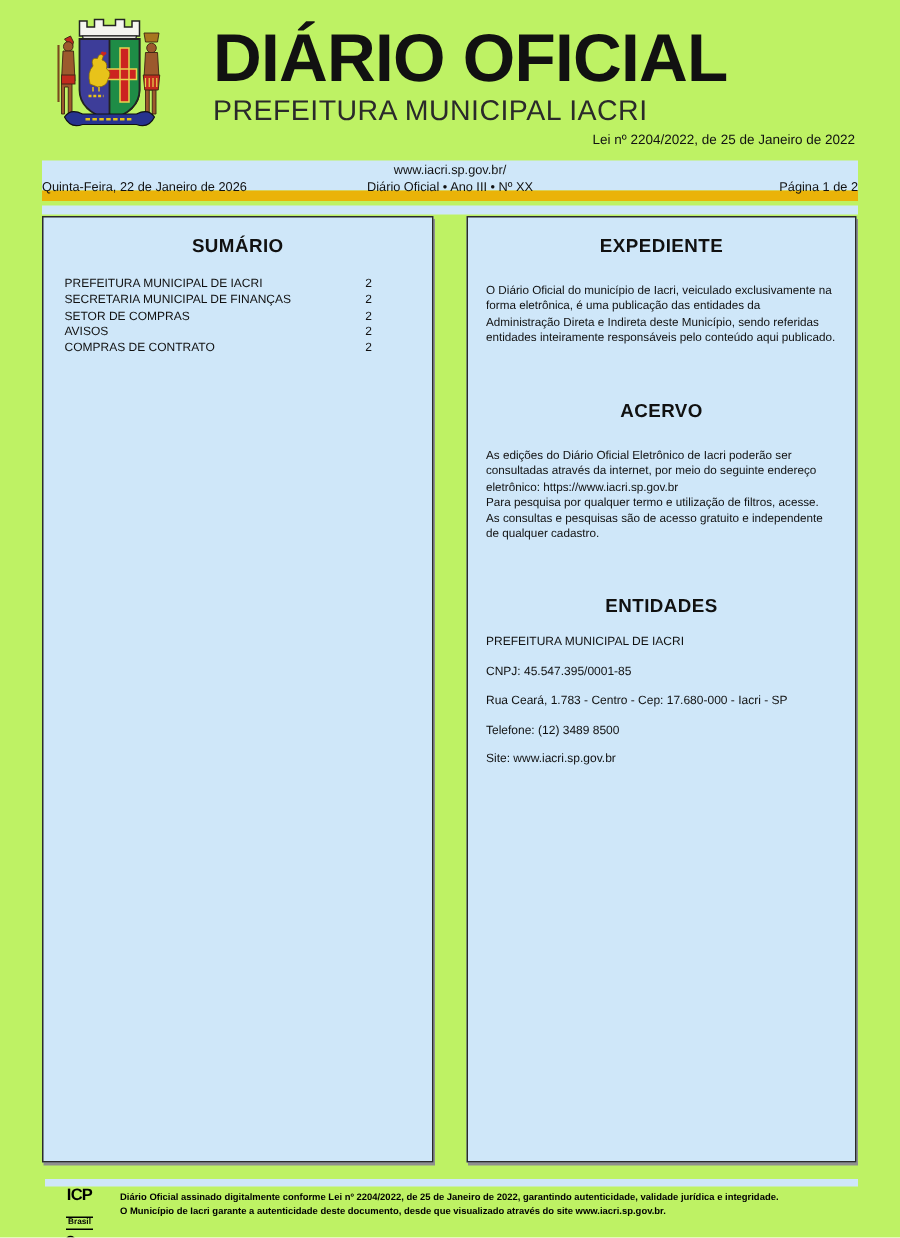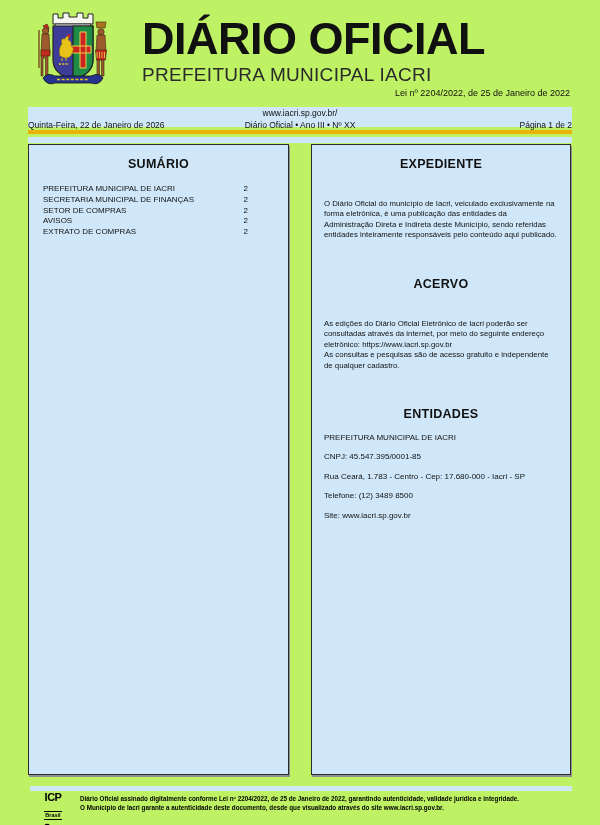--- a/index.html
+++ b/index.html
@@ -12,40 +12,40 @@
   .title-block { position:absolute; left:142px; top:18px; }
   .main-title { font-size:45px; font-weight:bold; letter-spacing:-0.5px; line-height:0.95; color:#111; }
   .sub-title { font-size:19px; font-weight:normal; letter-spacing:0.3px; color:#2a2a2a; margin-top:3px; }
   .law-line { position:absolute; right:30px; top:88px; font-size:9px; color:#111; }
 
   
   .url-bar { position:absolute; left:28px; width:544px; top:107px; height:20px;
              background:#cfe7f9; text-align:center; font-size:8.5px; line-height:13px; color:#111; }
   .date-row { position:absolute; left:28px; width:544px; top:120px; height:14px;
               display:flex; align-items:center; font-size:8.5px; color:#111;
-              border-bottom:4px solid #eab308; }
+              border-bottom:7px solid #eab308; }
   .date-row .cell-left  { flex:1; text-align:left; }
   .date-row .cell-mid   { flex:1.2; text-align:center; }
   .date-row .cell-right { flex:1; text-align:right; }
   .thin-bar { position:absolute; left:28px; width:544px; top:137px; height:6px; background:#cfe7f9; }
 
   
   .panel { position:absolute; top:144px; height:631px; background:#cfe7f9;
            border:1.5px solid #2b2b2b; box-shadow:1px 2px 0 0 #8f8f8f; }
   .panel-left  { left:28px;  width:261px; }
   .panel-right { left:311px; width:260px; }
   .panel-heading { text-align:center; font-weight:bold; font-size:12.5px; letter-spacing:0.3px;
                    color:#111; padding-top:12px; }
 
   .toc { margin:13px 14px 0 14px; font-size:8px; line-height:1.35; color:#111; }
   .toc-row { display:flex; justify-content:space-between; align-items:flex-start; }
   .toc-label { max-width:158px; }
   .toc-page { margin-right:26px; }
 
-  .panel-text { font-size:7.8px; line-height:1.34; color:#111; margin:28px 12px 0 12px; }
+  .panel-text { font-size:7.8px; line-height:1.34; color:#111; margin:18px 12px 0 12px; }
   .gap-heading { margin-top:24px; }
   .entity-line { font-size:8px; color:#111; margin:9px 12px 0 12px; line-height:1.3; }
   .entity-first { margin-top:12px; }
 
   
   .footer-bar { position:absolute; left:30px; width:542px; top:786px; height:5px; background:#cfe7f9; }
   .icp-logo { position:absolute; left:36px; top:792px; width:34px; text-align:center; color:#000; }
   .icp-top { font-size:11px; font-weight:bold; letter-spacing:-0.5px; line-height:1; }
   .icp-bottom { font-size:5.5px; font-weight:bold; border-top:0.5px solid #000; border-bottom:0.5px solid #000;
                 display:inline-block; padding:0 1px; line-height:1.2; }
@@ -128,33 +128,34 @@
       </div>
       <div class="toc-row">
         <span class="toc-label">SETOR DE COMPRAS</span>
         <span class="toc-page">2</span>
       </div>
       <div class="toc-row">
         <span class="toc-label">AVISOS</span>
         <span class="toc-page">2</span>
       </div>
       <div class="toc-row">
-        <span class="toc-label">EXTRATO DE COMPRAS</span>
+        <span class="toc-label">COMPRAS DE CONTRATO</span>
         <span class="toc-page">2</span>
       </div>
     </div>
   </div>
 
   <div class="panel panel-right">
     <div class="panel-heading">EXPEDIENTE</div>
     <div class="panel-text">O Diário Oficial do município de Iacri, veiculado exclusivamente na forma eletrônica, é uma publicação das entidades da Administração Direta e Indireta deste Município, sendo referidas entidades inteiramente responsáveis pelo conteúdo aqui publicado.</div>
 
     <div class="panel-heading gap-heading">ACERVO</div>
     <div class="panel-text">
       <div>As edições do Diário Oficial Eletrônico de Iacri poderão ser consultadas através da internet, por meio do seguinte endereço eletrônico: https://www.iacri.sp.gov.br</div>
+      <div>Para pesquisa por qualquer termo e utilização de filtros, acesse.</div>
       <div>As consultas e pesquisas são de acesso gratuito e independente de qualquer cadastro.</div>
     </div>
 
     <div class="panel-heading gap-heading">ENTIDADES</div>
     <div class="entity-line entity-first">PREFEITURA MUNICIPAL DE IACRI</div>
     <div class="entity-line">CNPJ: 45.547.395/0001-85</div>
     <div class="entity-line">Rua Ceará, 1.783 - Centro - Cep: 17.680-000 - Iacri - SP</div>
     <div class="entity-line">Telefone: (12) 3489 8500</div>
     <div class="entity-line">Site: www.iacri.sp.gov.br</div>
   </div>

